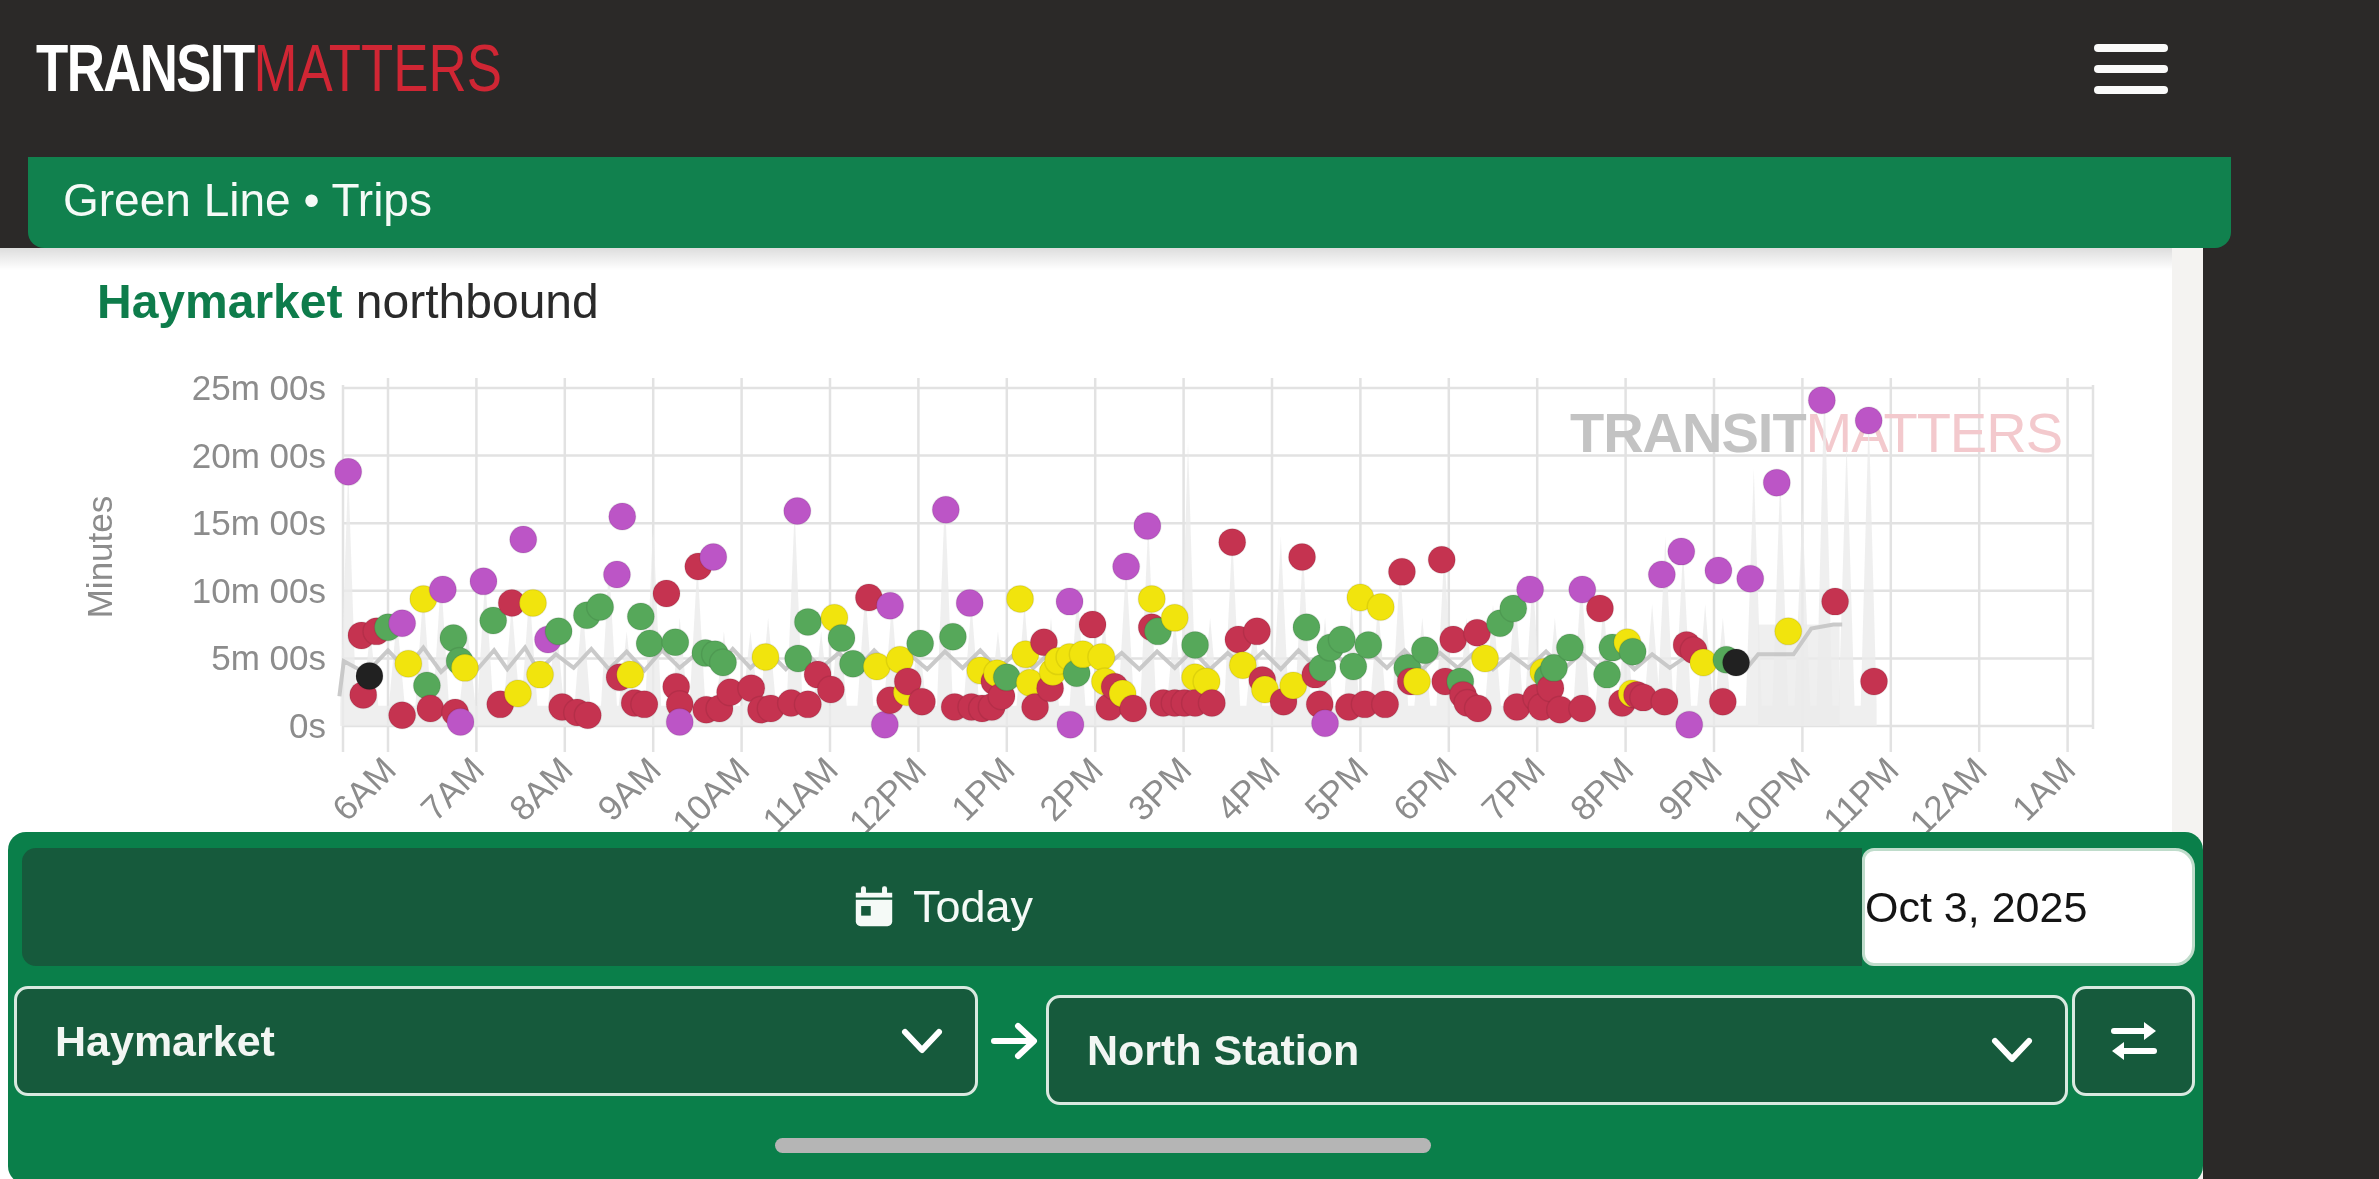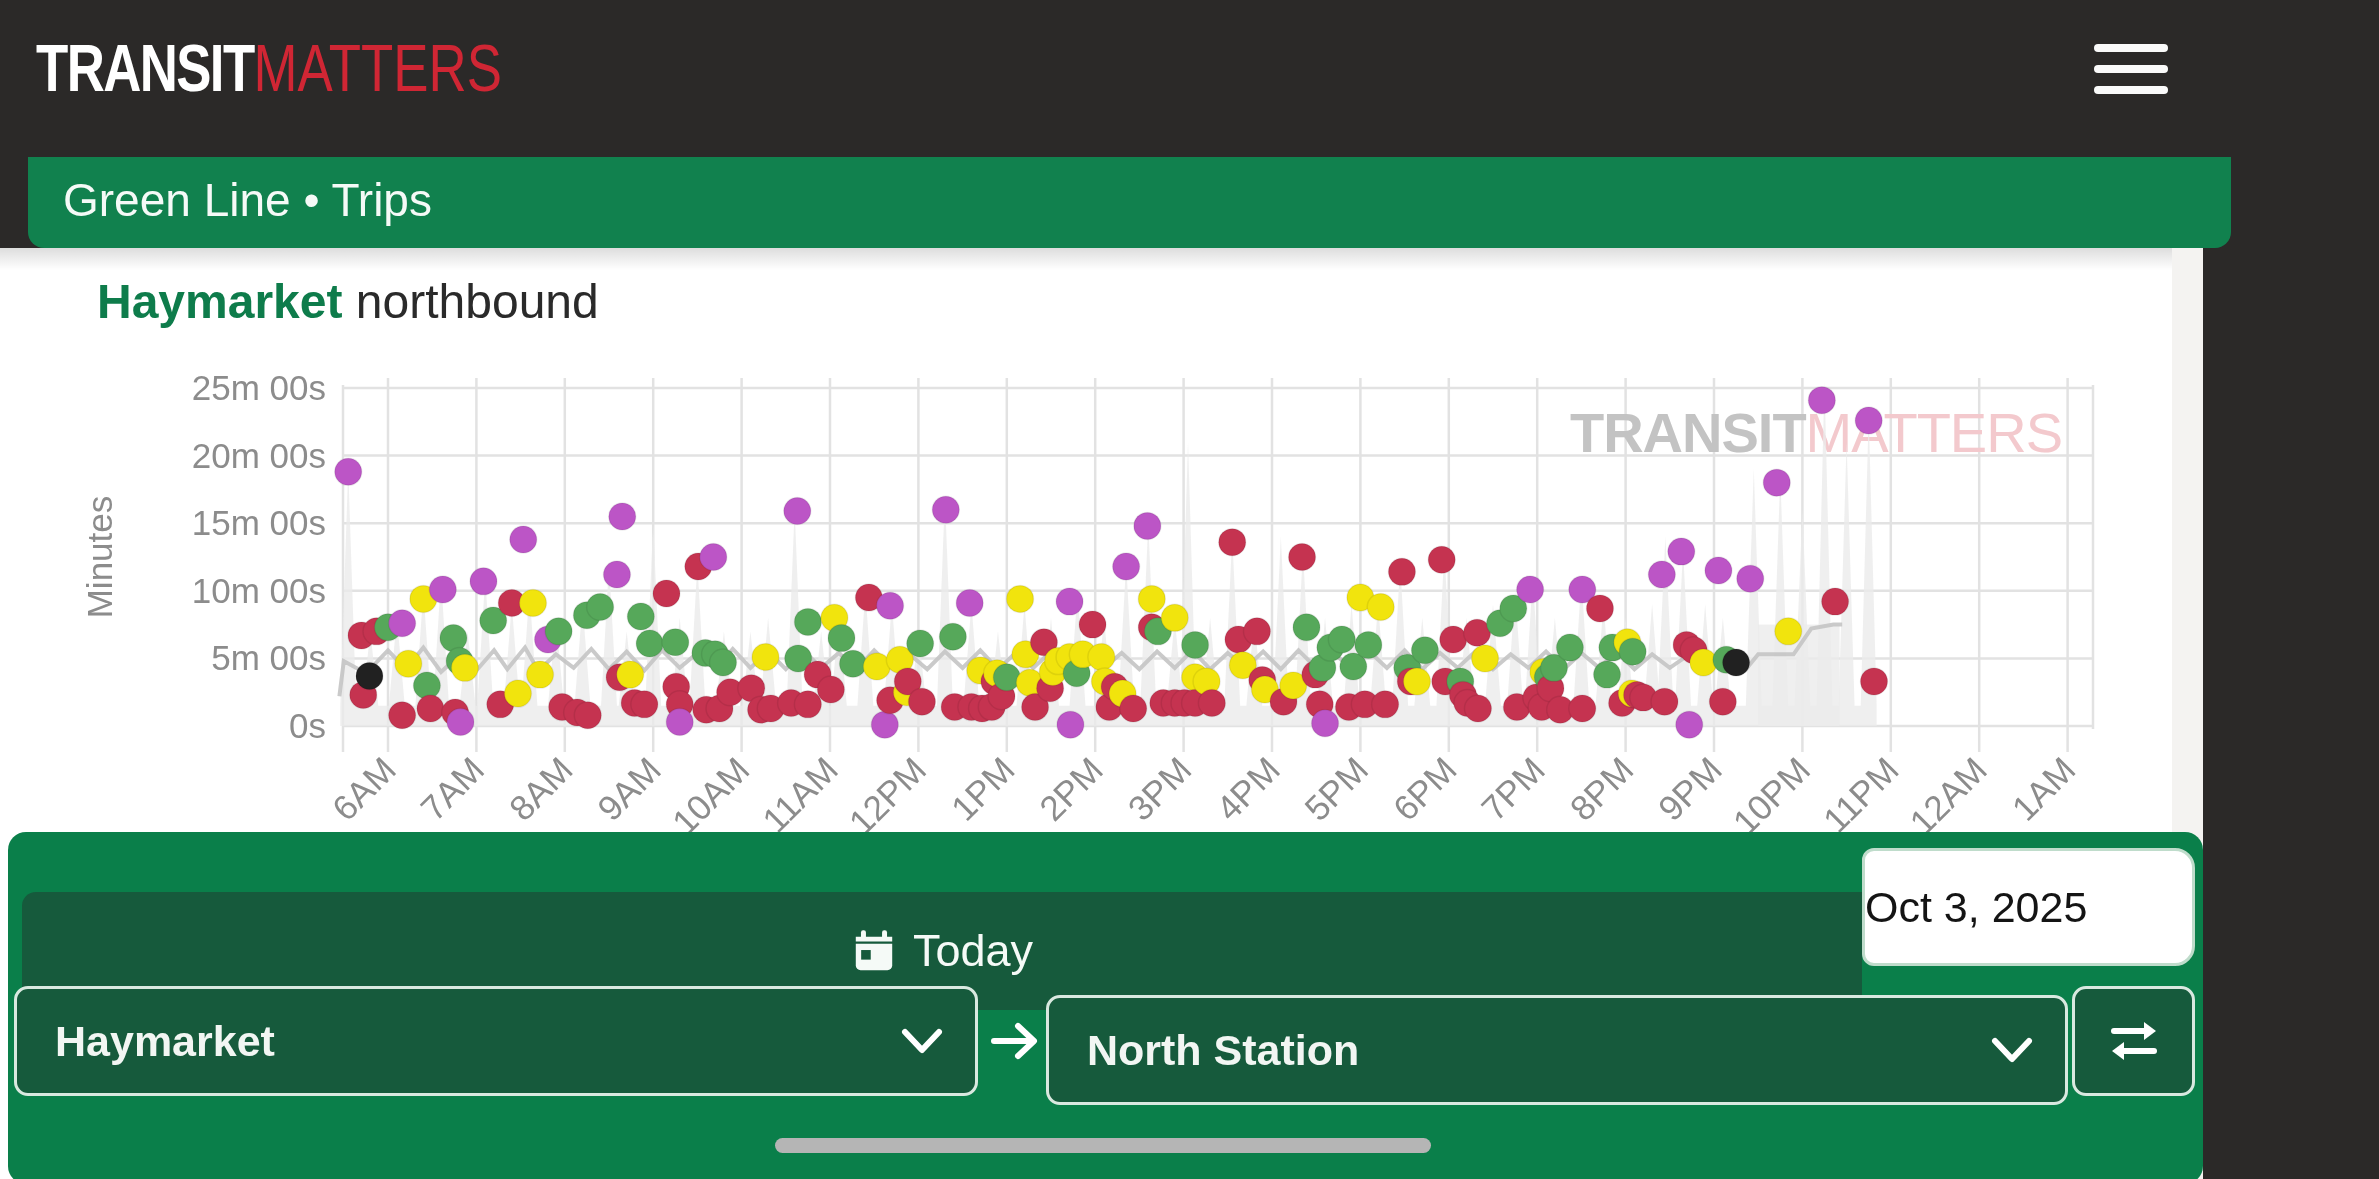--- a/index.html
+++ b/index.html
@@ -24,21 +24,21 @@
               background:linear-gradient(#00000022,#00000000);}
   .heading{position:absolute;left:97px;top:274px;font-size:48px;color:#222;}
   .heading .station{color:#0E7C4B;font-weight:700;}
   .heading .dir{color:#2A2A2A;font-weight:400;}
   svg text{font-family:"Liberation Sans",sans-serif;}
   
   .sheet{position:absolute;left:8px;top:832px;width:2195px;height:352px;background:#0A7F4A;
          border-radius:18px;z-index:6;}
   .todaybtn{position:absolute;left:14px;top:16px;width:1840px;height:118px;background:#165A3C;
             border-radius:14px 0 0 14px;display:flex;align-items:center;justify-content:center;
-            color:#F5FAF7;font-size:45px;cursor:pointer;margin-top:44px;}
+            color:#F5FAF7;font-size:45px;cursor:pointer;}
   .todaybtn svg{margin-right:16px;}
   .datebtn{position:absolute;left:1854px;top:16px;width:333px;height:118px;background:#FFFFFF;
            border:3px solid #BFDCCB;border-radius:12px 20px 20px 12px;box-sizing:border-box;
            display:flex;align-items:center;color:#141414;
            font-size:43px;font-weight:500;cursor:pointer;}
   .dd{position:absolute;top:154px;height:110px;background:#165A3C;border:3px solid #D9E9E0;
       border-radius:14px;box-sizing:border-box;color:#F2F6F3;font-size:43px;font-weight:700;
       display:flex;align-items:center;cursor:pointer;}
   .dd .lbl{margin-left:38px;flex:1;}
   .dd svg{margin-right:30px;}

